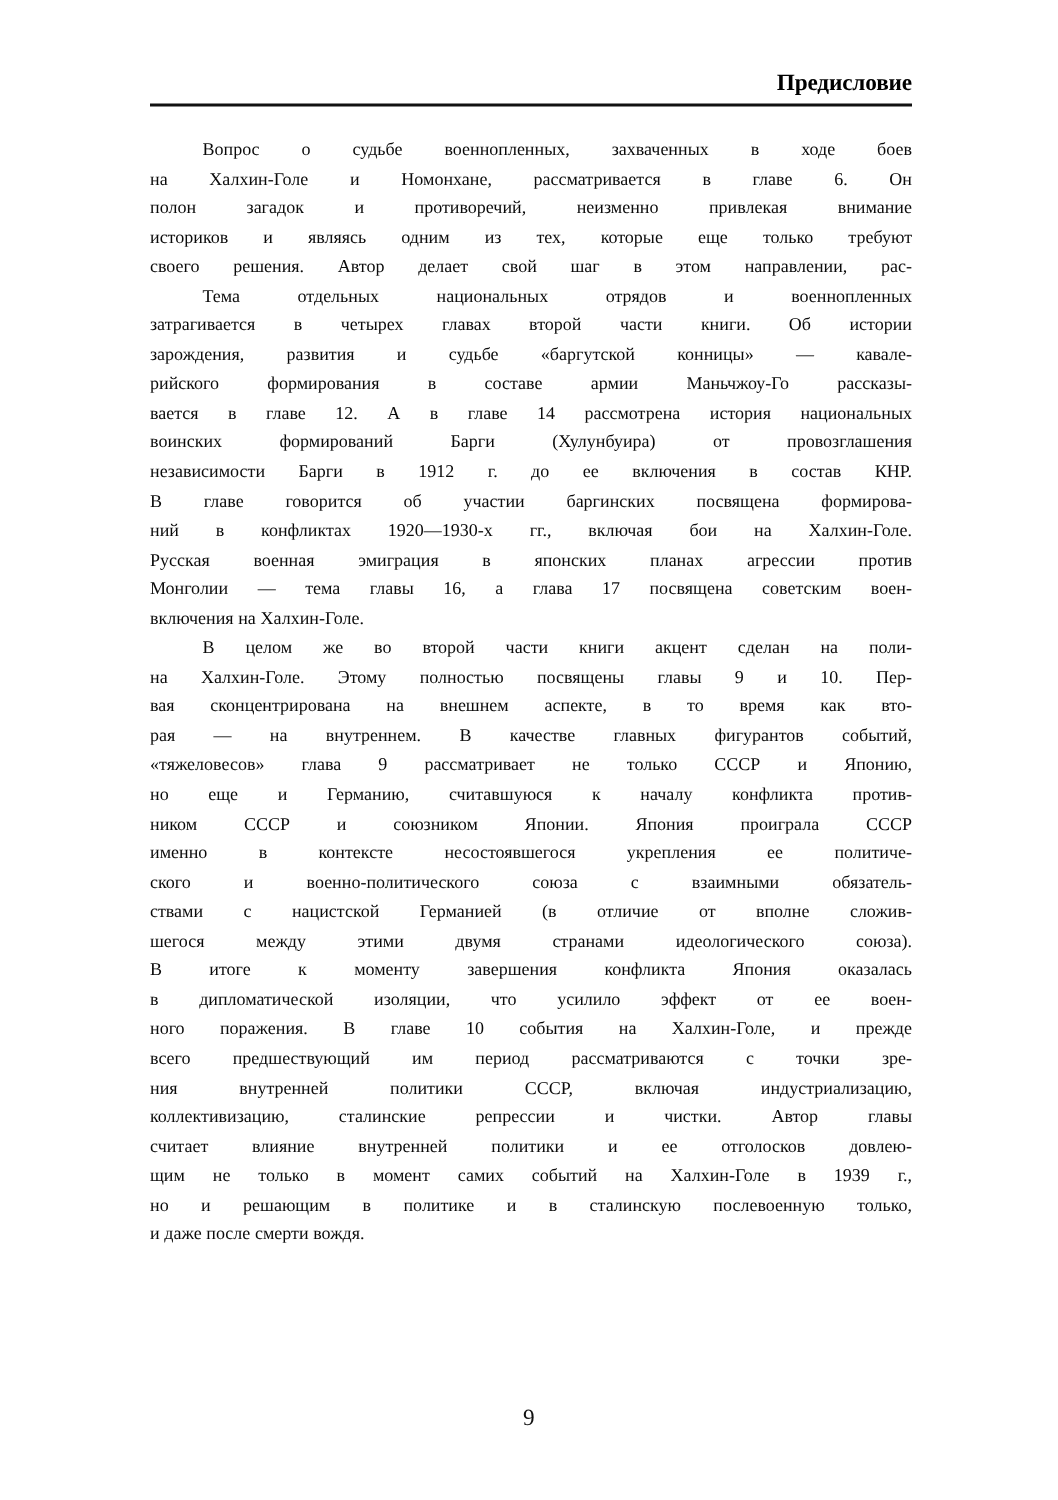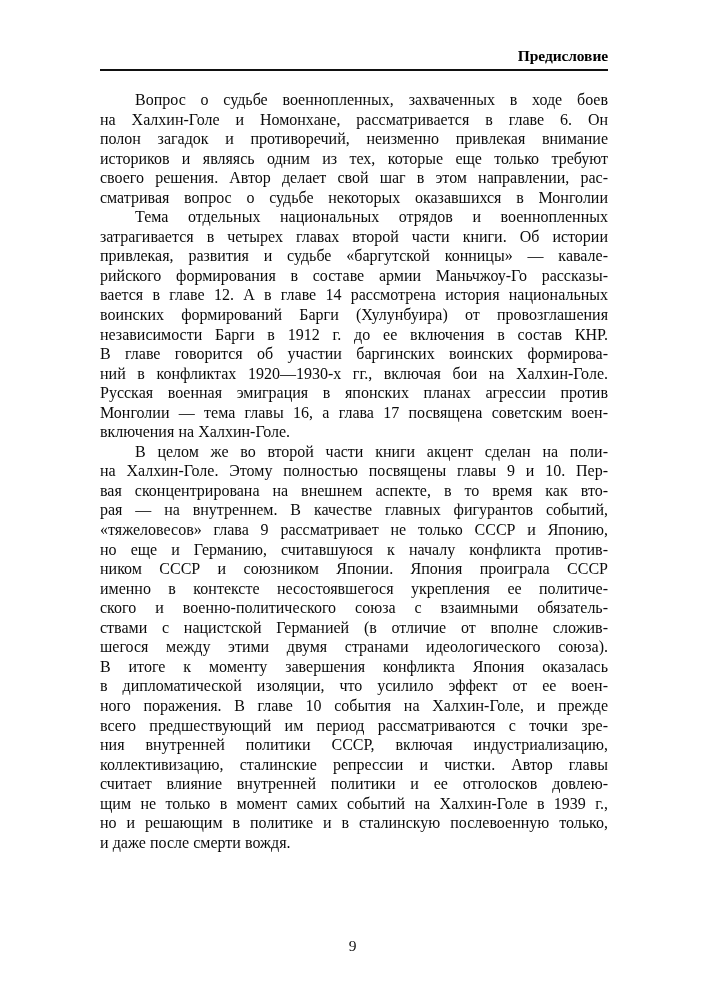--- a/index.html
+++ b/index.html
@@ -57,21 +57,21 @@
     position: absolute;
     left: 100px;
     top: 90px;
     width: 508px;
   }
 
   .para {
     margin: 0;
     text-align: justify;
     text-justify: inter-word;
-    font-size: 16px;
+    font-size: 12px;
     line-height: 19.55px;
     text-indent: 35px;
     hyphens: manual;
     word-spacing: 0.1px;
   }
 
   
   .line {
     display: block;
     text-align: justify;
@@ -108,31 +108,30 @@
     <div class="running-head-rule" style="border-top-color: rgb(17, 17, 17);"></div>
   </header>
 
   <main class="textblock">
     <p class="para">
         <span class="line first">Вопрос о судьбе военнопленных, захваченных в ходе боев</span>
         <span class="line">на Халхин-Голе и Номонхане, рассматривается в главе 6. Он</span>
         <span class="line">полон загадок и противоречий, неизменно привлекая внимание</span>
         <span class="line">историков и являясь одним из тех, которые еще только требуют</span>
         <span class="line">своего решения. Автор делает свой шаг в этом направлении, рас-</span>
-        <span class="line">сматривая вопрос о судьбе некоторых оказавшихся в Монголии</span>
       </p>
     <p class="para">
         <span class="line first">Тема отдельных национальных отрядов и военнопленных</span>
         <span class="line">затрагивается в четырех главах второй части книги. Об истории</span>
-        <span class="line">привлекая, развития и судьбе «баргутской конницы» — кавале-</span>
+        <span class="line">зарождения, развития и судьбе «баргутской конницы» — кавале-</span>
         <span class="line">рийского формирования в составе армии Маньчжоу-Го рассказы-</span>
         <span class="line">вается в главе 12. А в главе 14 рассмотрена история национальных</span>
         <span class="line">воинских формирований Барги (Хулунбуира) от провозглашения</span>
         <span class="line">независимости Барги в 1912 г. до ее включения в состав КНР.</span>
-        <span class="line">В главе говорится об участии баргинских воинских формирова-</span>
+        <span class="line">В главе говорится об участии баргинских посвящена формирова-</span>
         <span class="line">ний в конфликтах 1920—1930-х гг., включая бои на Халхин-Голе.</span>
         <span class="line">Русская военная эмиграция в японских планах агрессии против</span>
         <span class="line">Монголии — тема главы 16, а глава 17 посвящена советским воен-</span>
         <span class="line last">включения на Халхин-Голе.</span>
       </p>
     <p class="para">
         <span class="line first">В целом же во второй части книги акцент сделан на поли-</span>
         <span class="line">на Халхин-Голе. Этому полностью посвящены главы 9 и 10. Пер-</span>
         <span class="line">вая сконцентрирована на внешнем аспекте, в то время как вто-</span>
         <span class="line">рая — на внутреннем. В качестве главных фигурантов событий,</span>

